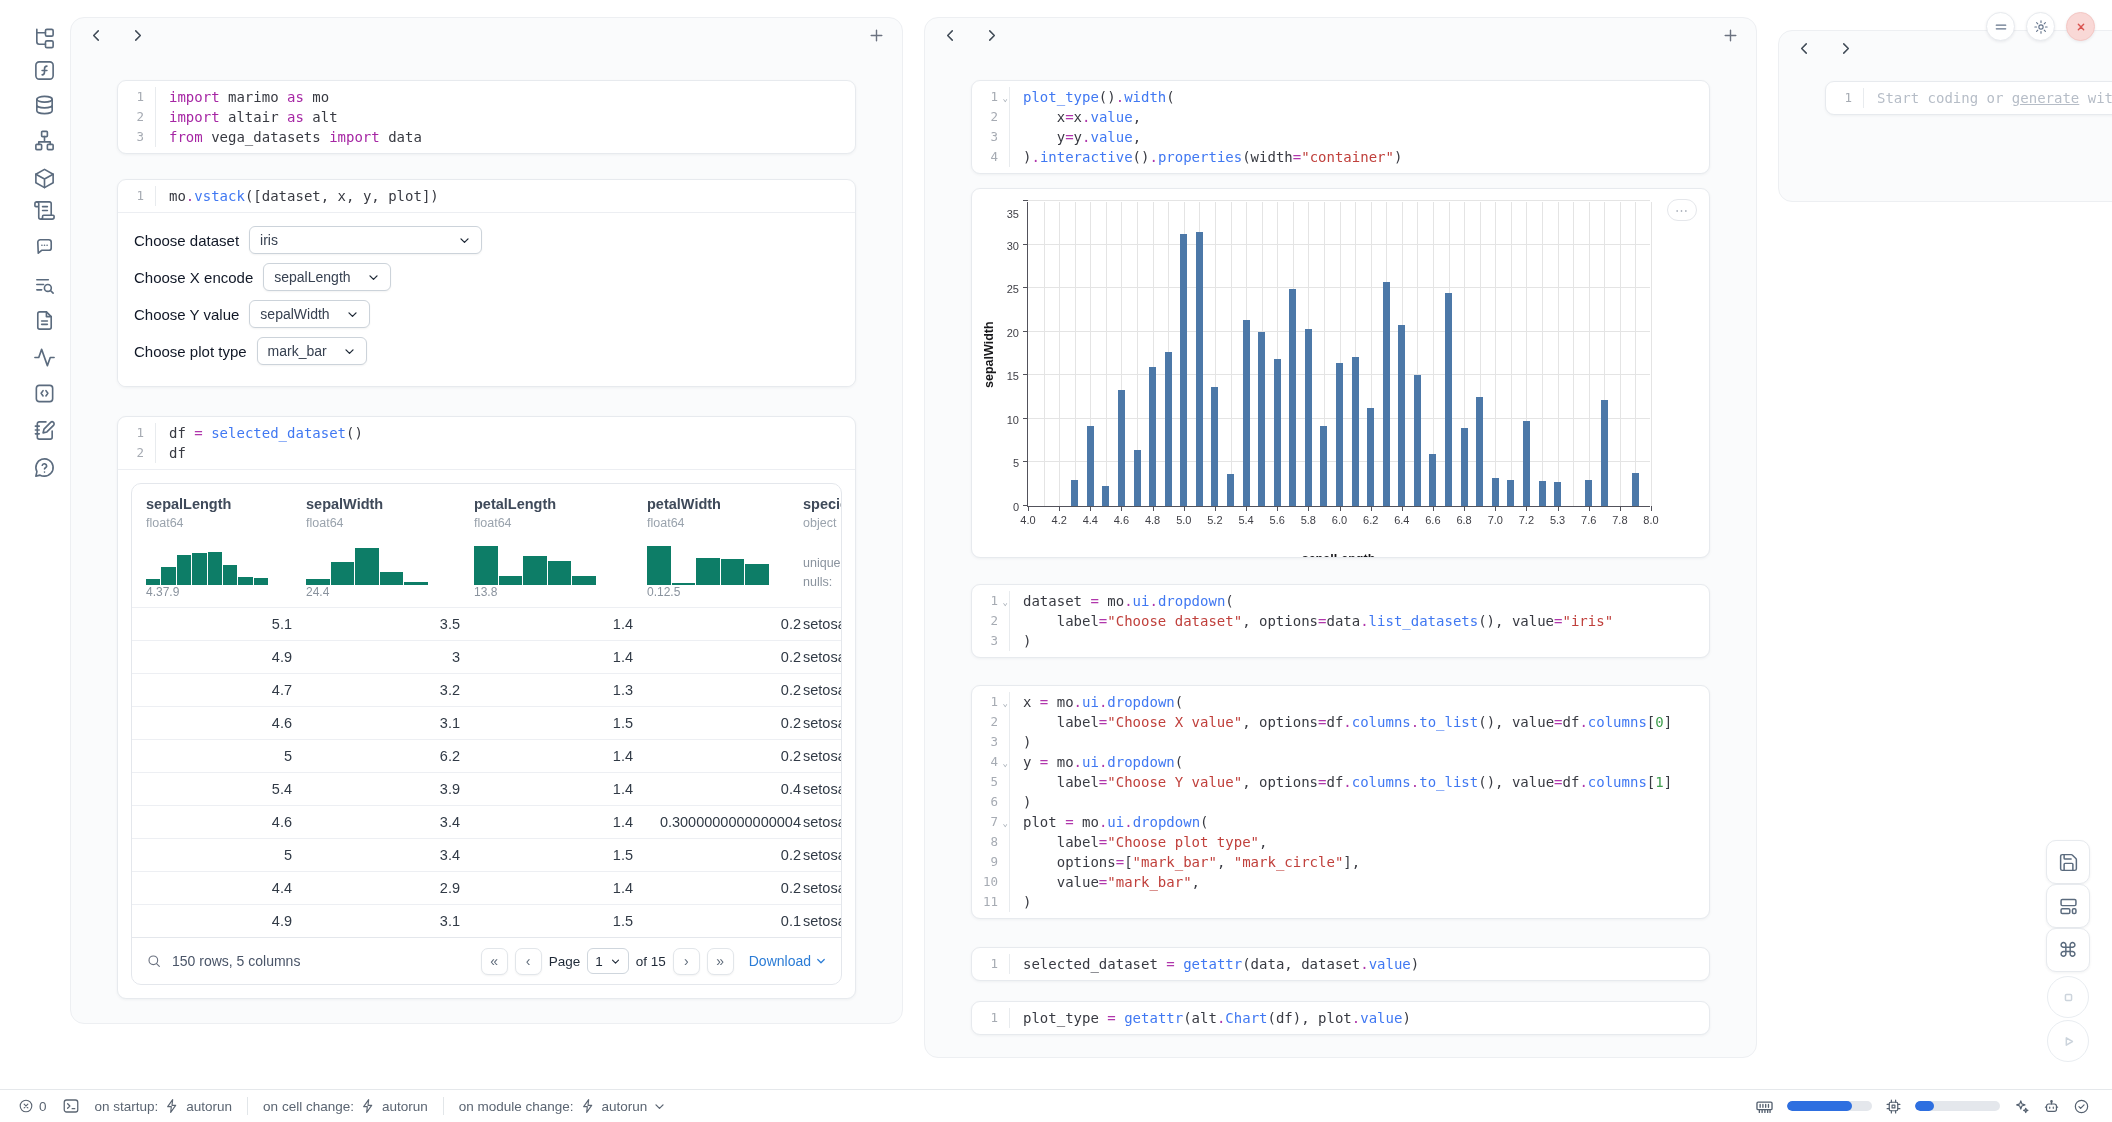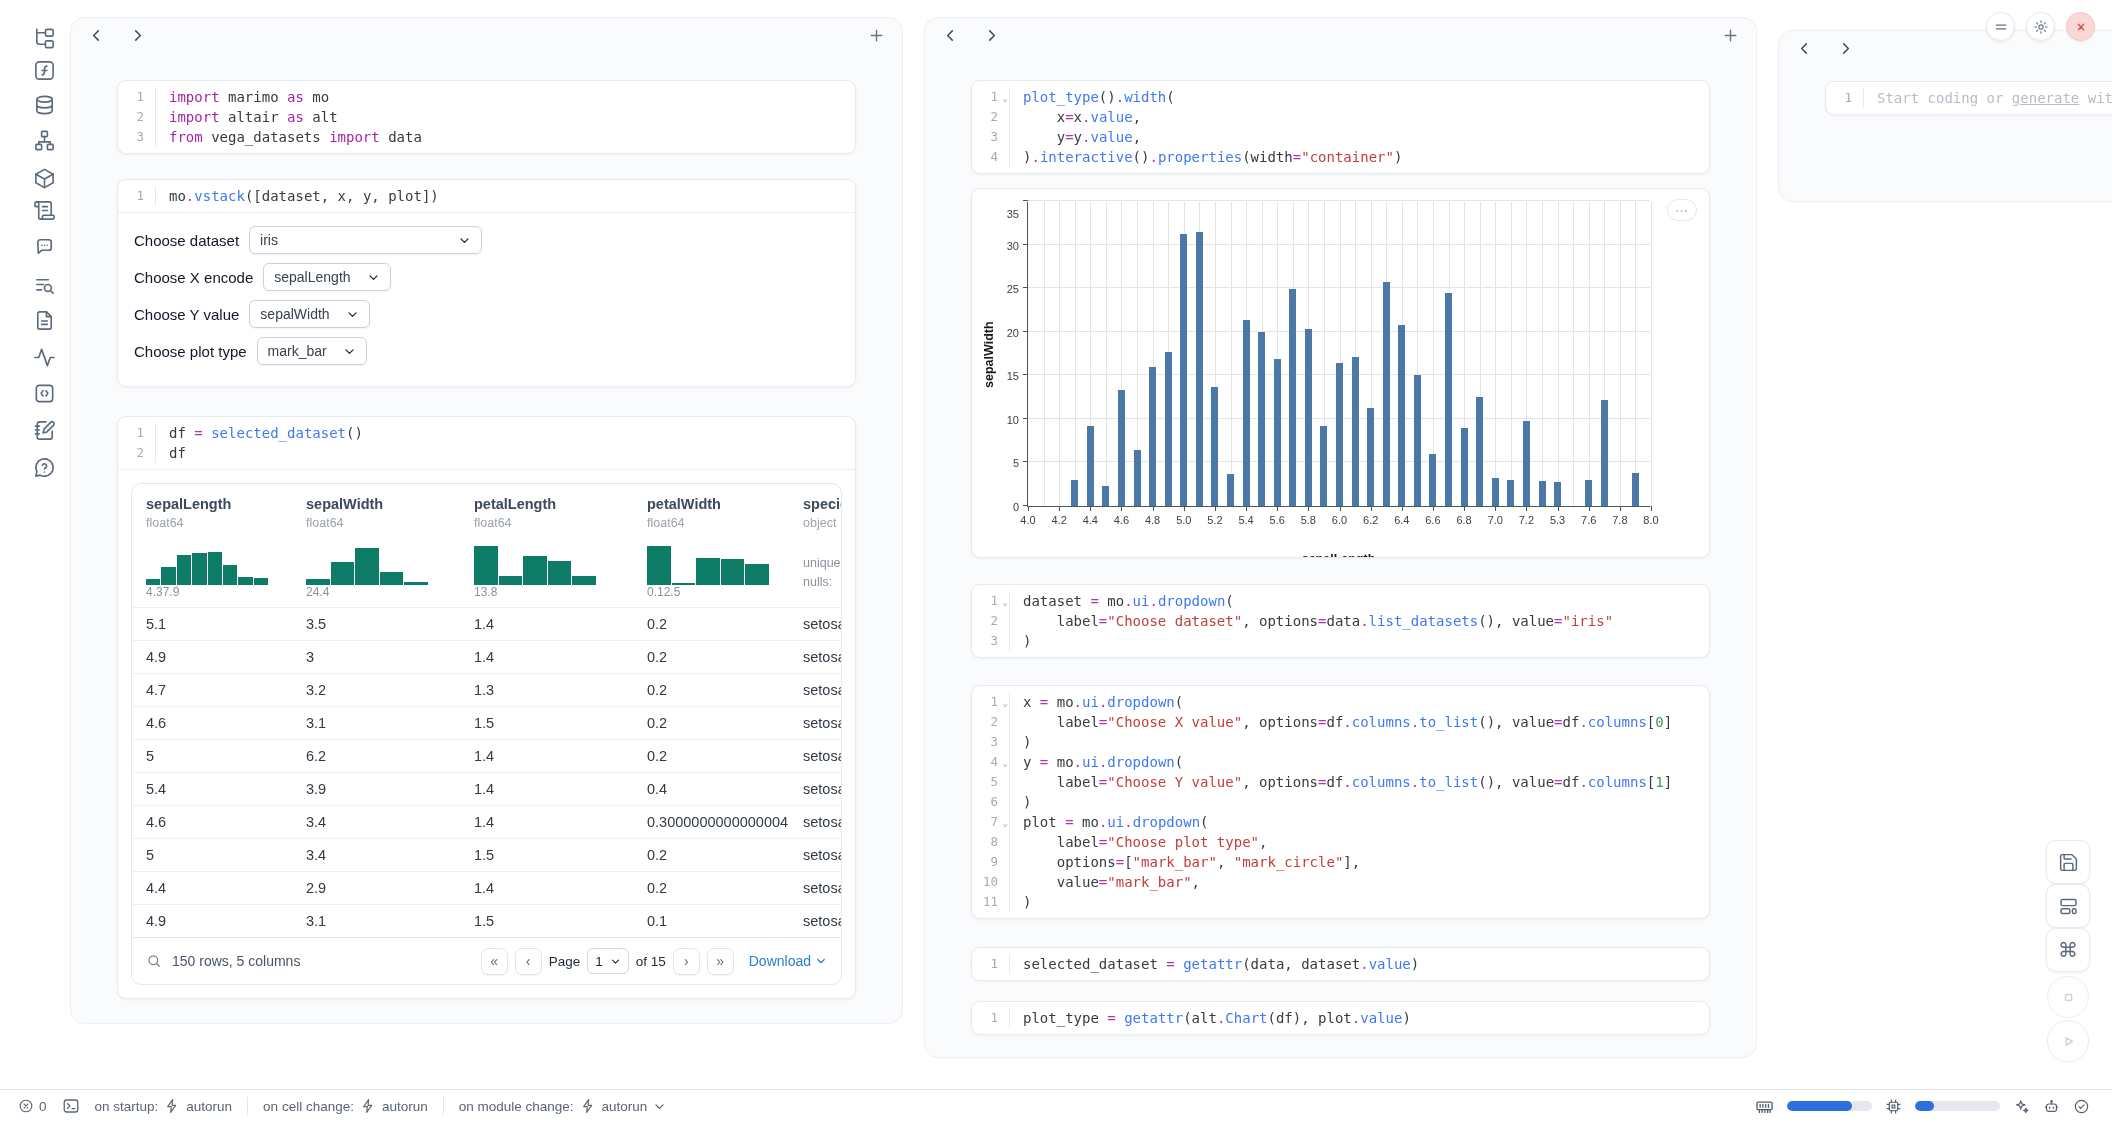--- a/index.html
+++ b/index.html
@@ -43,21 +43,21 @@
   .thead, .trow { display:grid; grid-template-columns:160px 168px 173px 168px 1fr; }
   .th { padding:12px 0 8px 14px; overflow:hidden; }
   .th.last { padding-left:2px; }
   .th .nm { font-size:14.5px; font-weight:700; color:#3f4a5a; white-space:nowrap; }
   .th .tp { font-size:12.5px; color:#9aa3ad; margin-top:4px; white-space:nowrap; }
   .hist { display:flex; align-items:flex-end; gap:1px; height:42px; width:122px; margin-top:13px; }
   .hist i { background:#0d7d67; flex:1; }
   .rng { display:flex; justify-content:flex-start; width:122px; font-size:12px; color:#8a939e; }
   .stats { margin-top:24px; font-size:12.5px; color:#8a939e; line-height:19px; white-space:nowrap; }
   .trow { border-top:1px solid #edeff3; height:33px; align-items:center; font-size:14.5px; color:#313a46; }
-  .td { padding-left:14px; white-space:nowrap; overflow:hidden; }
+  .td { padding-left:14px; white-space:nowrap; overflow:hidden;text-align:right; }
   .td.last { padding-left:2px; }
   .tfoot { display:flex; align-items:center; border-top:1px solid #e4e7ec; height:47px; padding:0 14px; gap:10px; }
   .tfoot .sicon { width:16px; height:16px; color:#6b7280; }
   .tfoot .sum { font-size:14px; color:#4a5568; }
   .pag { margin-left:auto; display:flex; align-items:center; gap:7px; }
   .pbtn { width:27px; height:27px; border:1px solid #e2e6ea; border-radius:7px; background:#fff; display:flex; align-items:center; justify-content:center; color:#5f6b7a; font-size:14px; box-shadow:0 1px 2px rgba(0,0,0,.05); cursor:pointer; }
   .ptext { font-size:13.5px; color:#1f2937; }
   .pgsel { height:26px; border:1px solid #cfd6dd; border-radius:6px; display:flex; align-items:center; padding:0 7px; gap:7px; font-size:13.5px; color:#1f2937; background:#fff; cursor:pointer; }
   .pgsel .icon { width:11px; height:11px; }
   .dl { color:#2b7cd6; font-size:14px; display:flex; align-items:center; gap:4px; margin-left:8px; cursor:pointer; }

